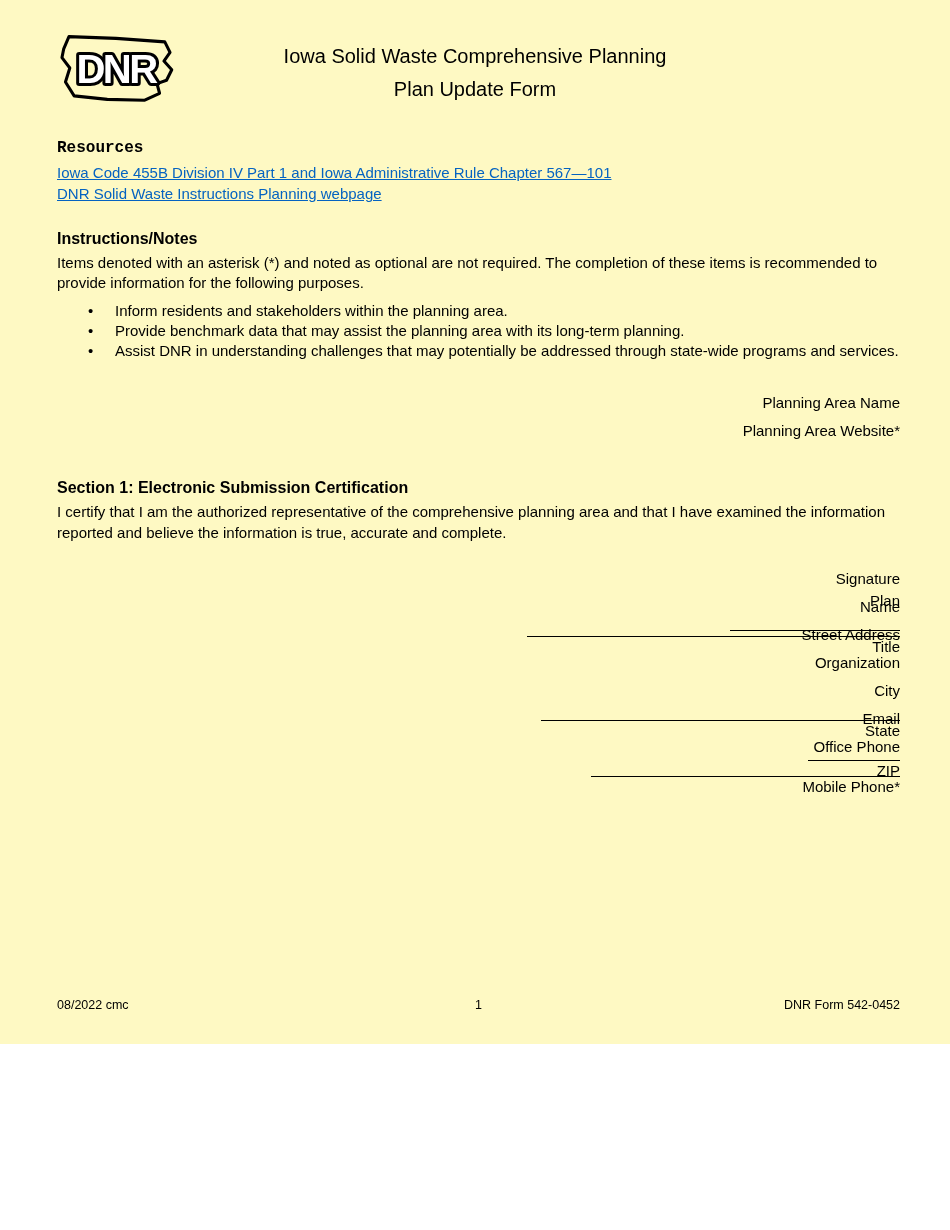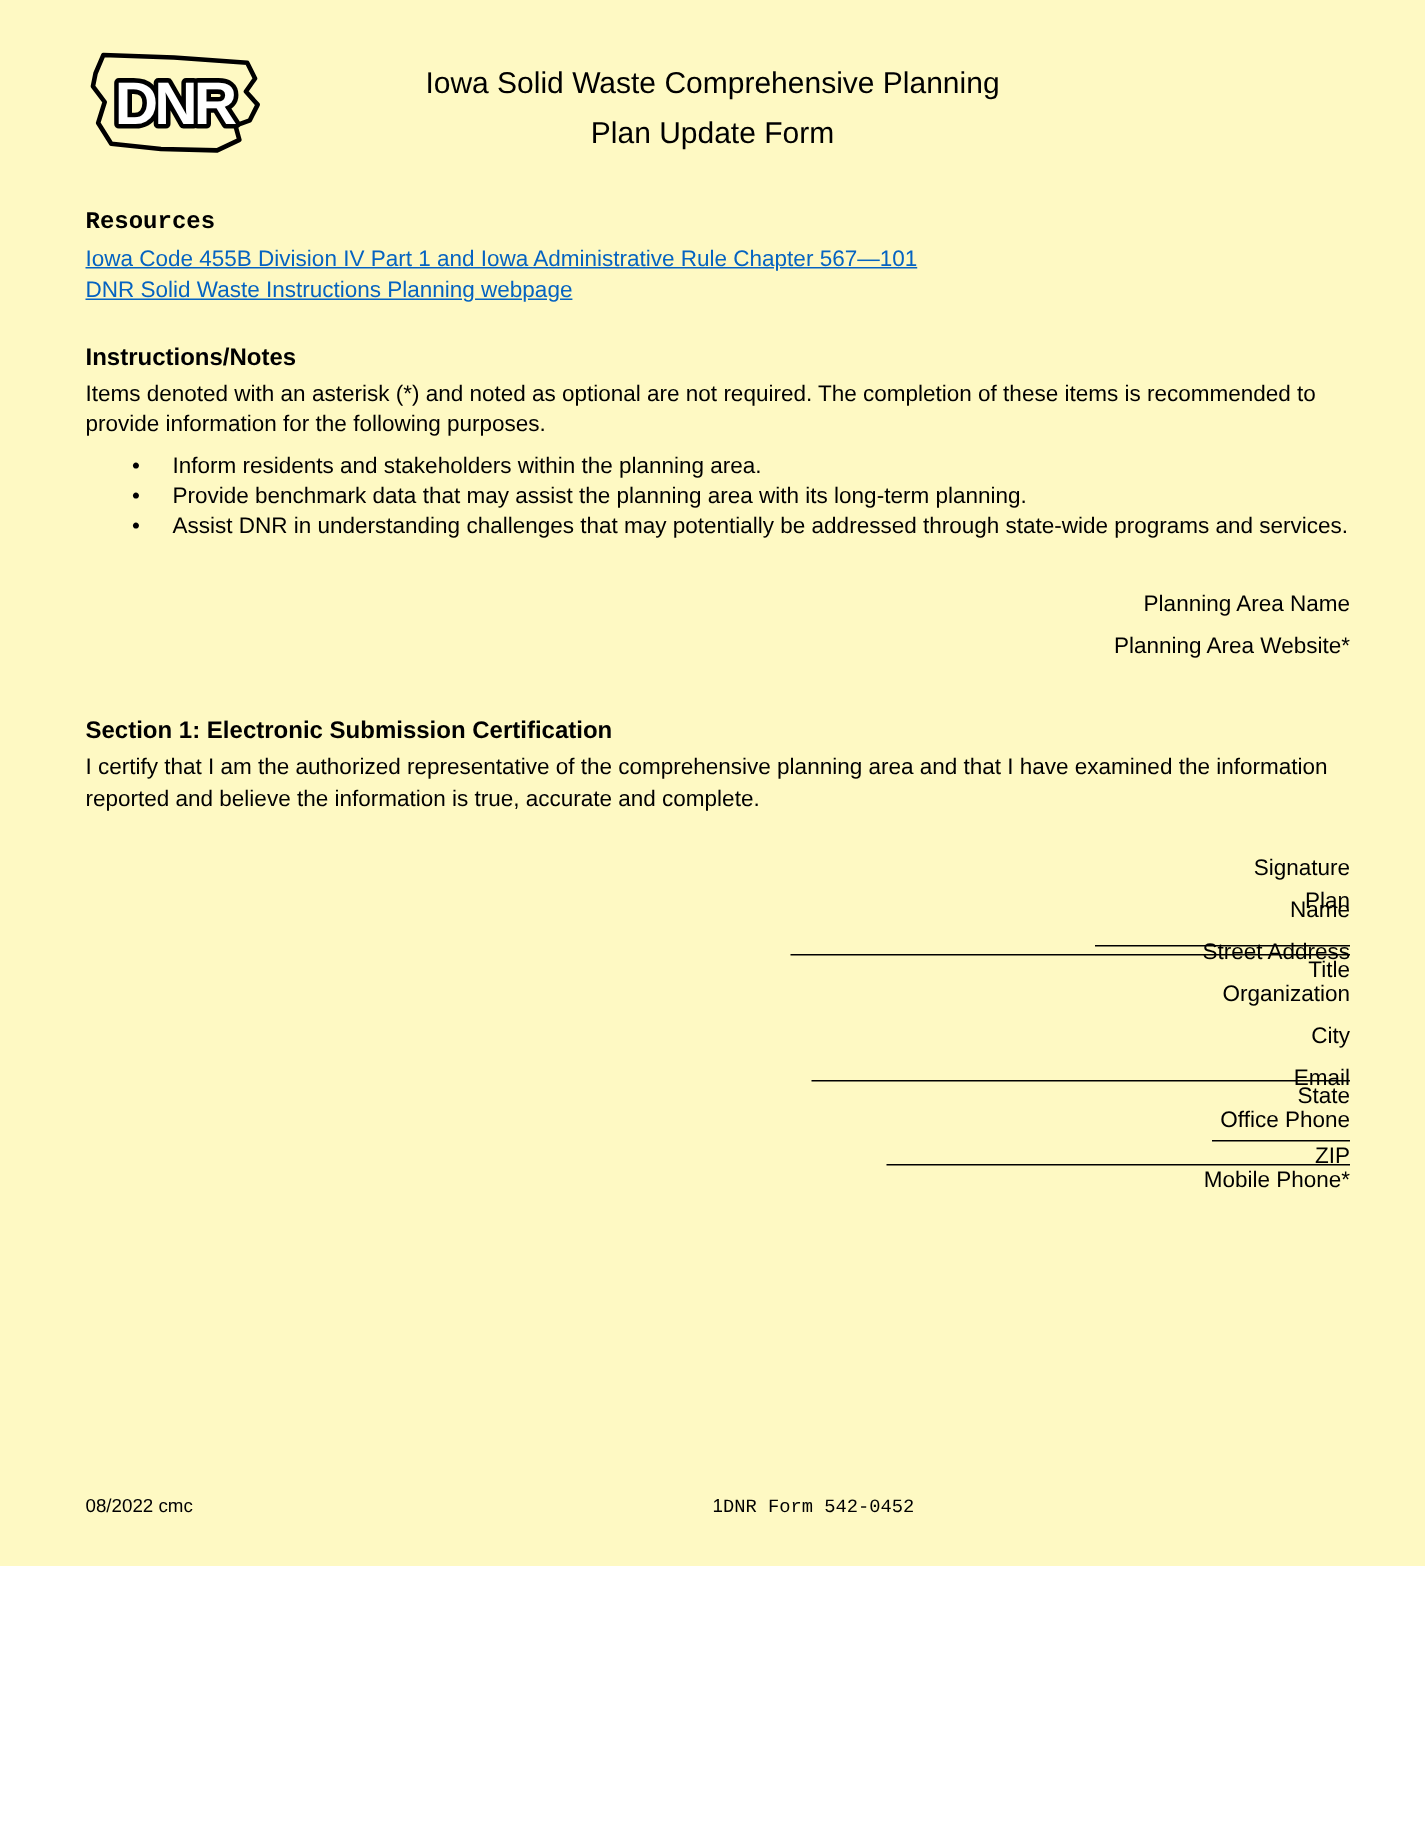--- a/index.html
+++ b/index.html
@@ -90,21 +90,21 @@
     left: 57px;
     right: 50px;
     bottom: 32px;
     display: flex;
     align-items: baseline;
     font-size: 12.5px;
     margin-top: 42px;
   }
   .footer .f-left { flex: 1; text-align: left; }
   .footer .f-center { flex: 0 0 auto; text-align: center; }
-  .footer .f-right { flex: 1; text-align: left; font-family: Liberation Mono, monospace; }
+  .footer .f-right { flex: 1; text-align: right; }
 </style>
 </head>
 <body>
 
 <div class="page">
 
   <div class="header">
     <svg class="logo" viewBox="0 0 140 96" aria-hidden="true">
       <path d="M10,26 L16,12 L70,14 L126,18 L132,30 L125,40 L134,50 L128,62 L117,66 L120,77 L103,85 L60,84 L22,80 L12,64 L17,48 L8,36 Z" fill="none" stroke="#000" stroke-width="3.5" stroke-linejoin="round"></path>
       <text x="70" y="65" text-anchor="middle" font-family="Liberation Sans, sans-serif" font-size="46" font-weight="bold" letter-spacing="-3" fill="none" stroke="#000" stroke-width="7" stroke-linejoin="round">DNR</text>

